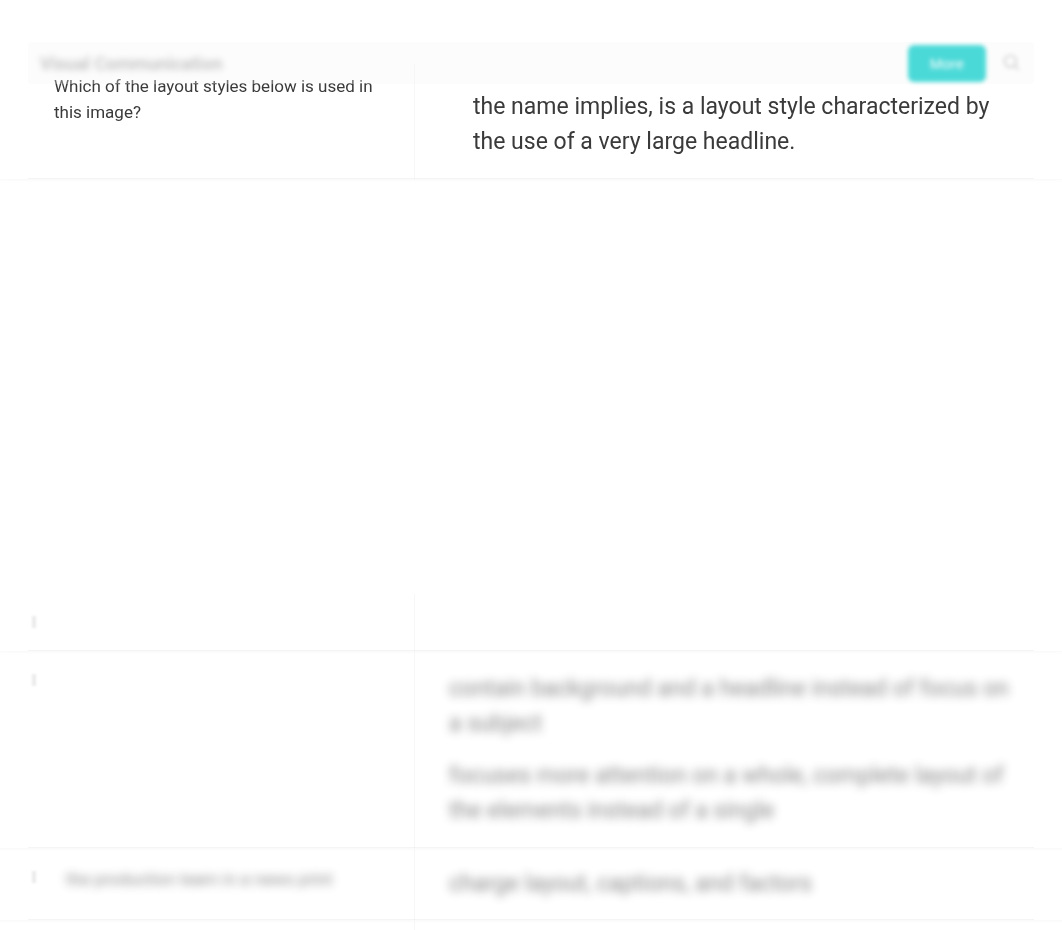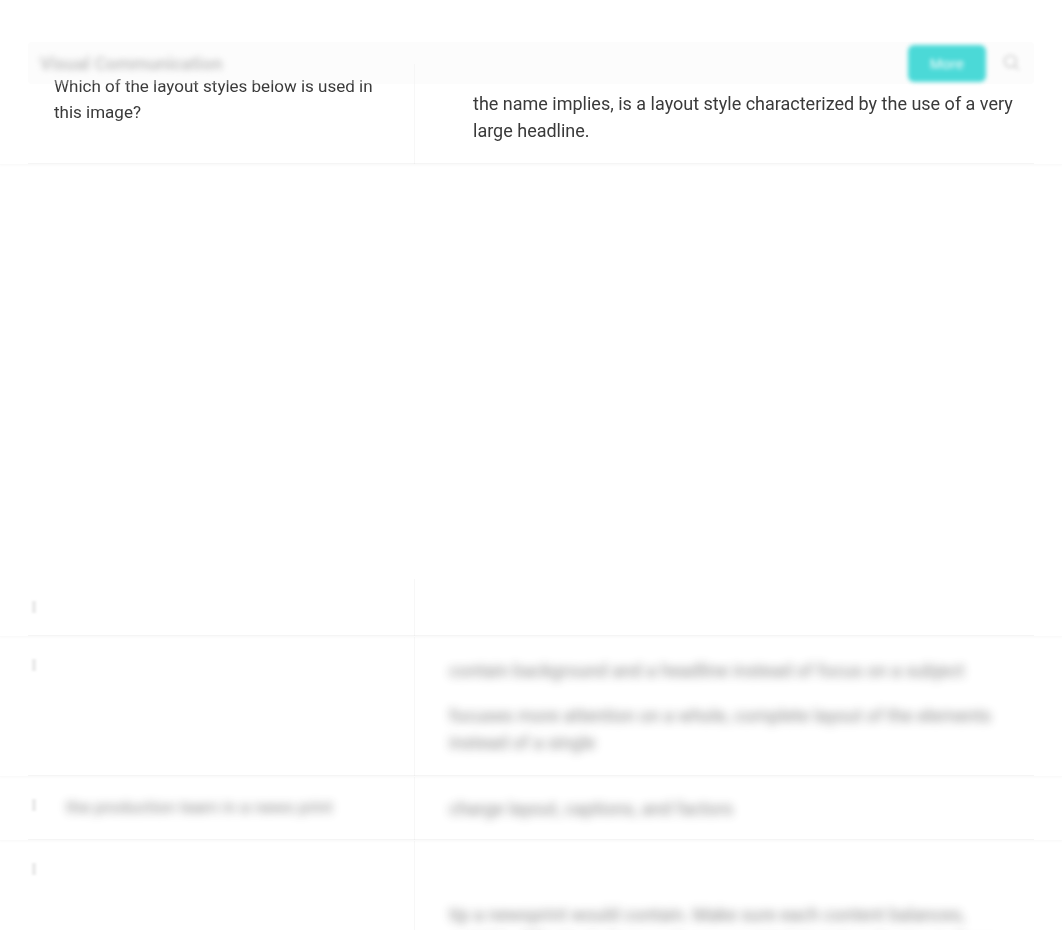--- a/index.html
+++ b/index.html
@@ -87,21 +87,21 @@
     }
     
     .question-text {
       color: #3a3a3a;
       font-size: 17px;
       line-height: 1.5;
     }
     
     .answer-text {
       color: #3a3a3a;
-      font-size: 18px;
+      font-size: 23px;
       line-height: 1.5;
     }
     
     
     .row-1 {
       padding-top: 64px;
       gap: 24px;
     }
     
     .row-1 .card-left {

